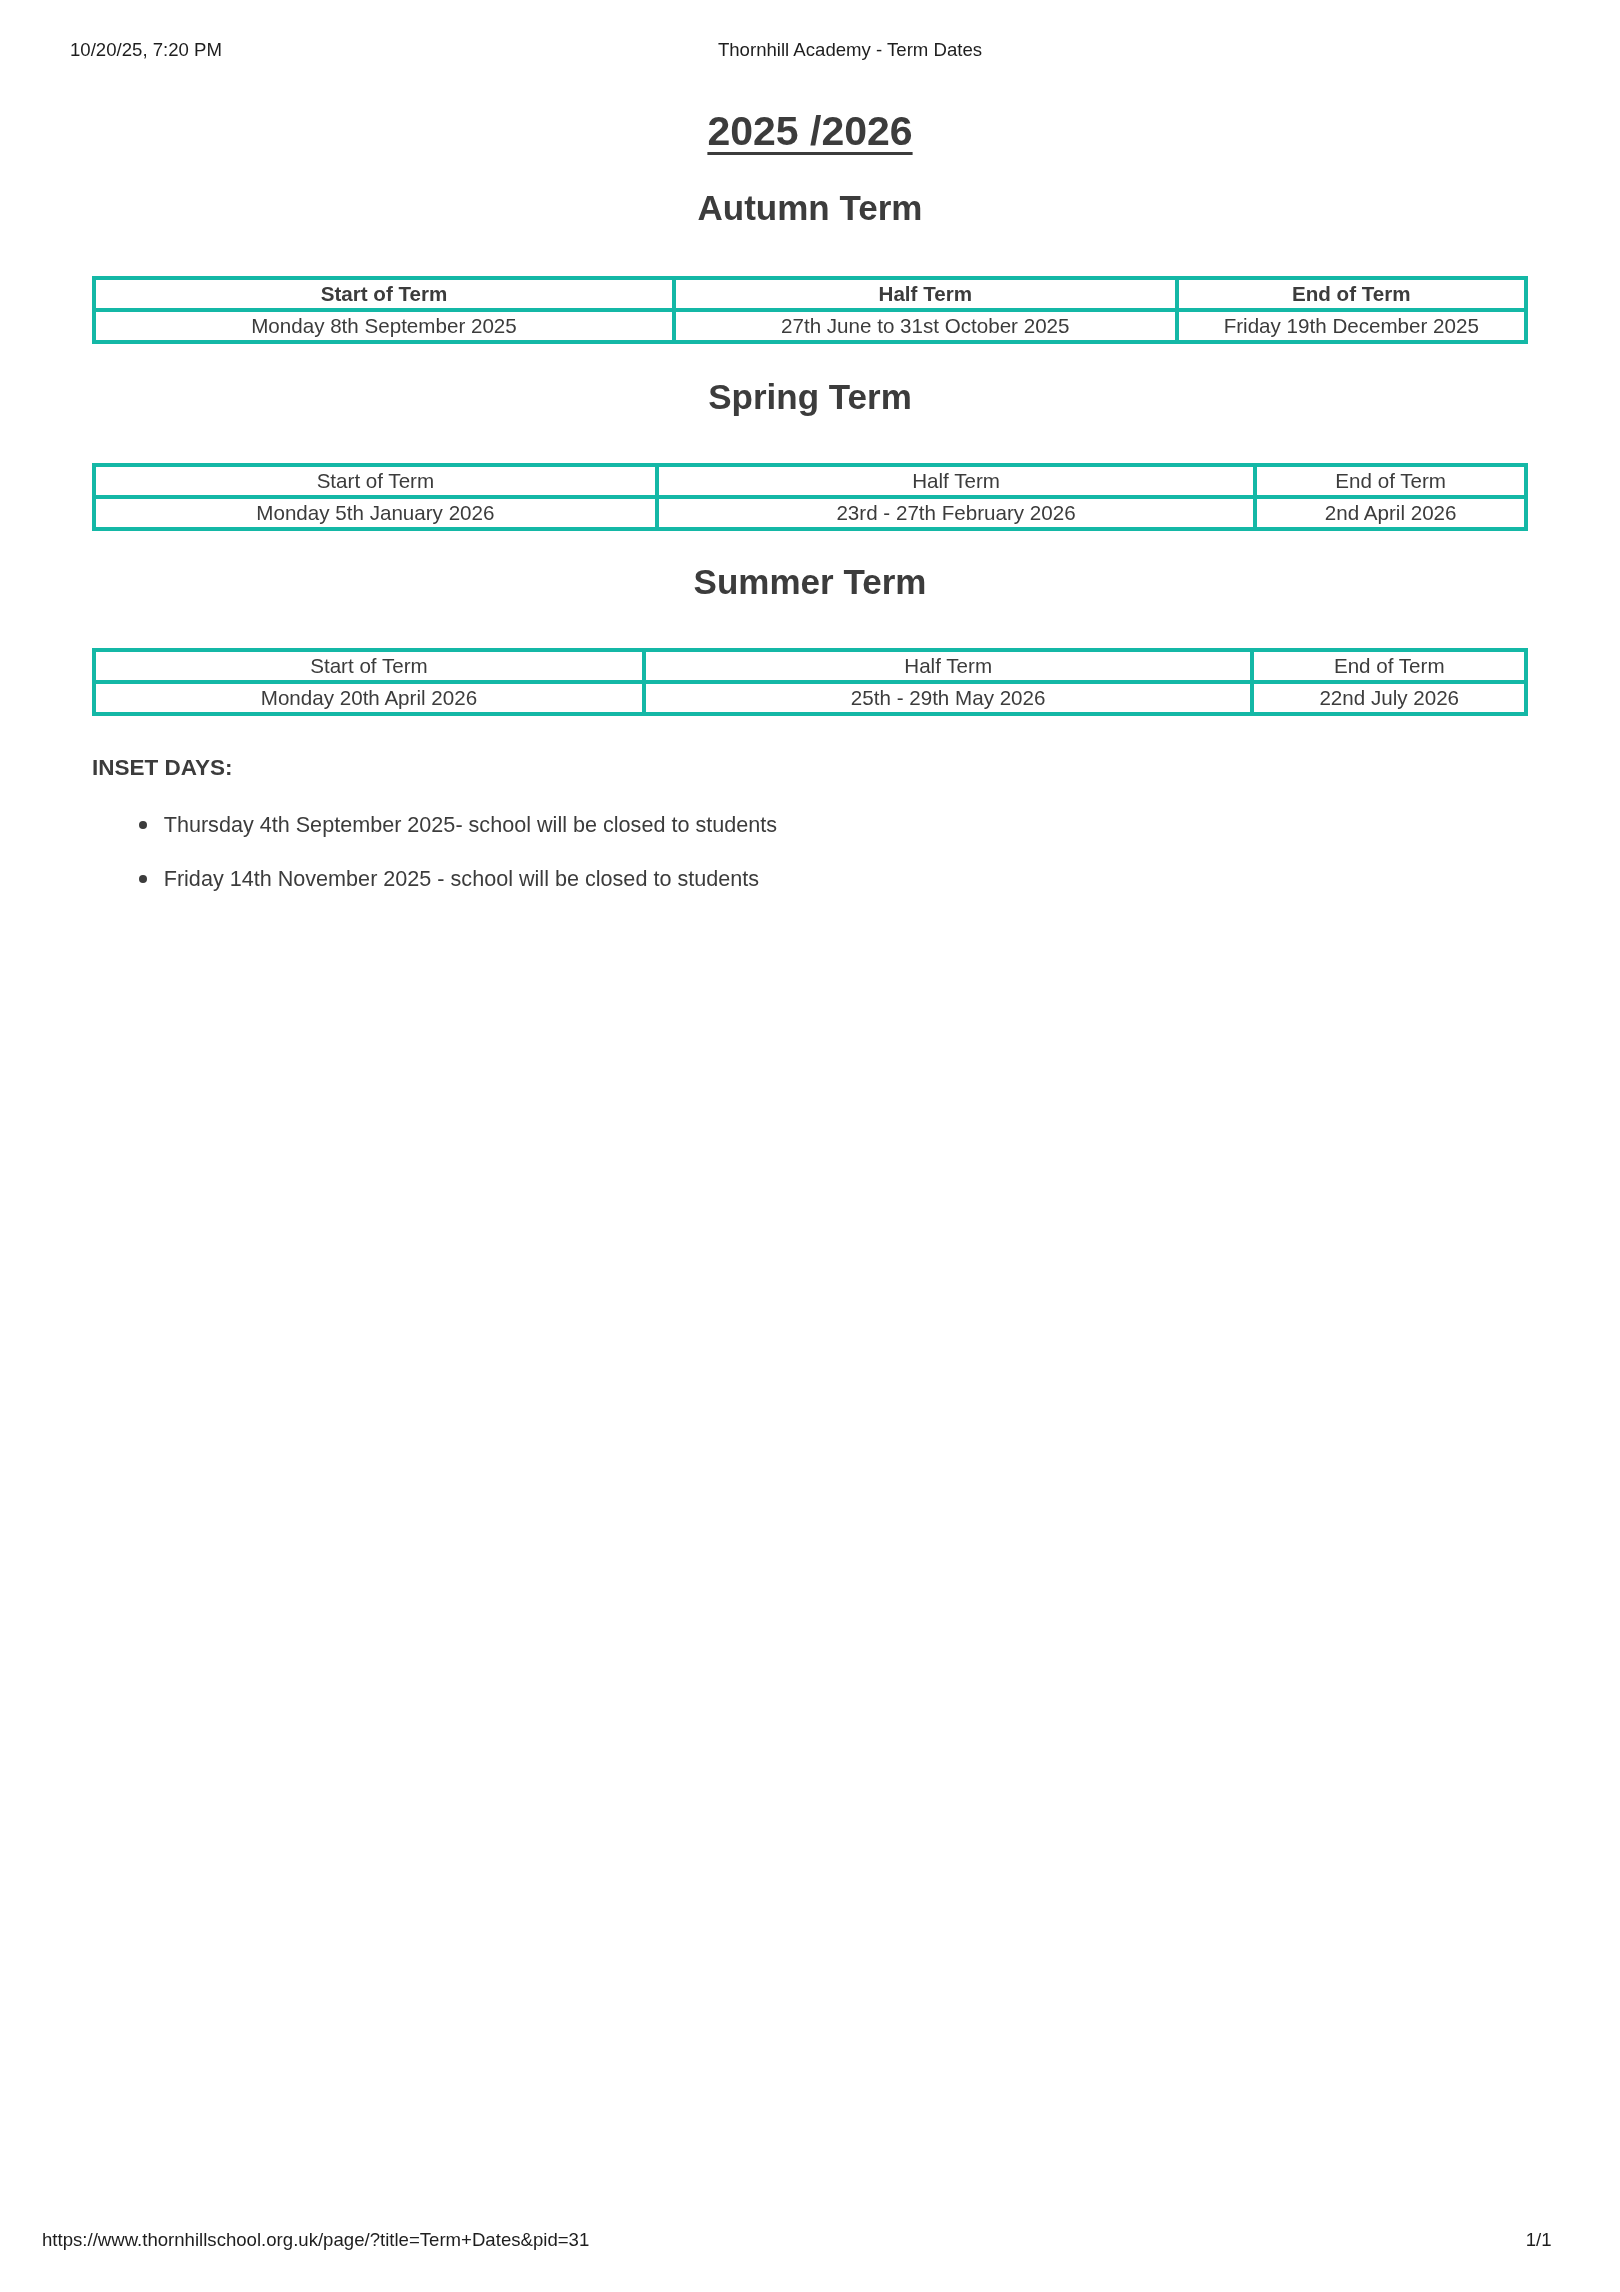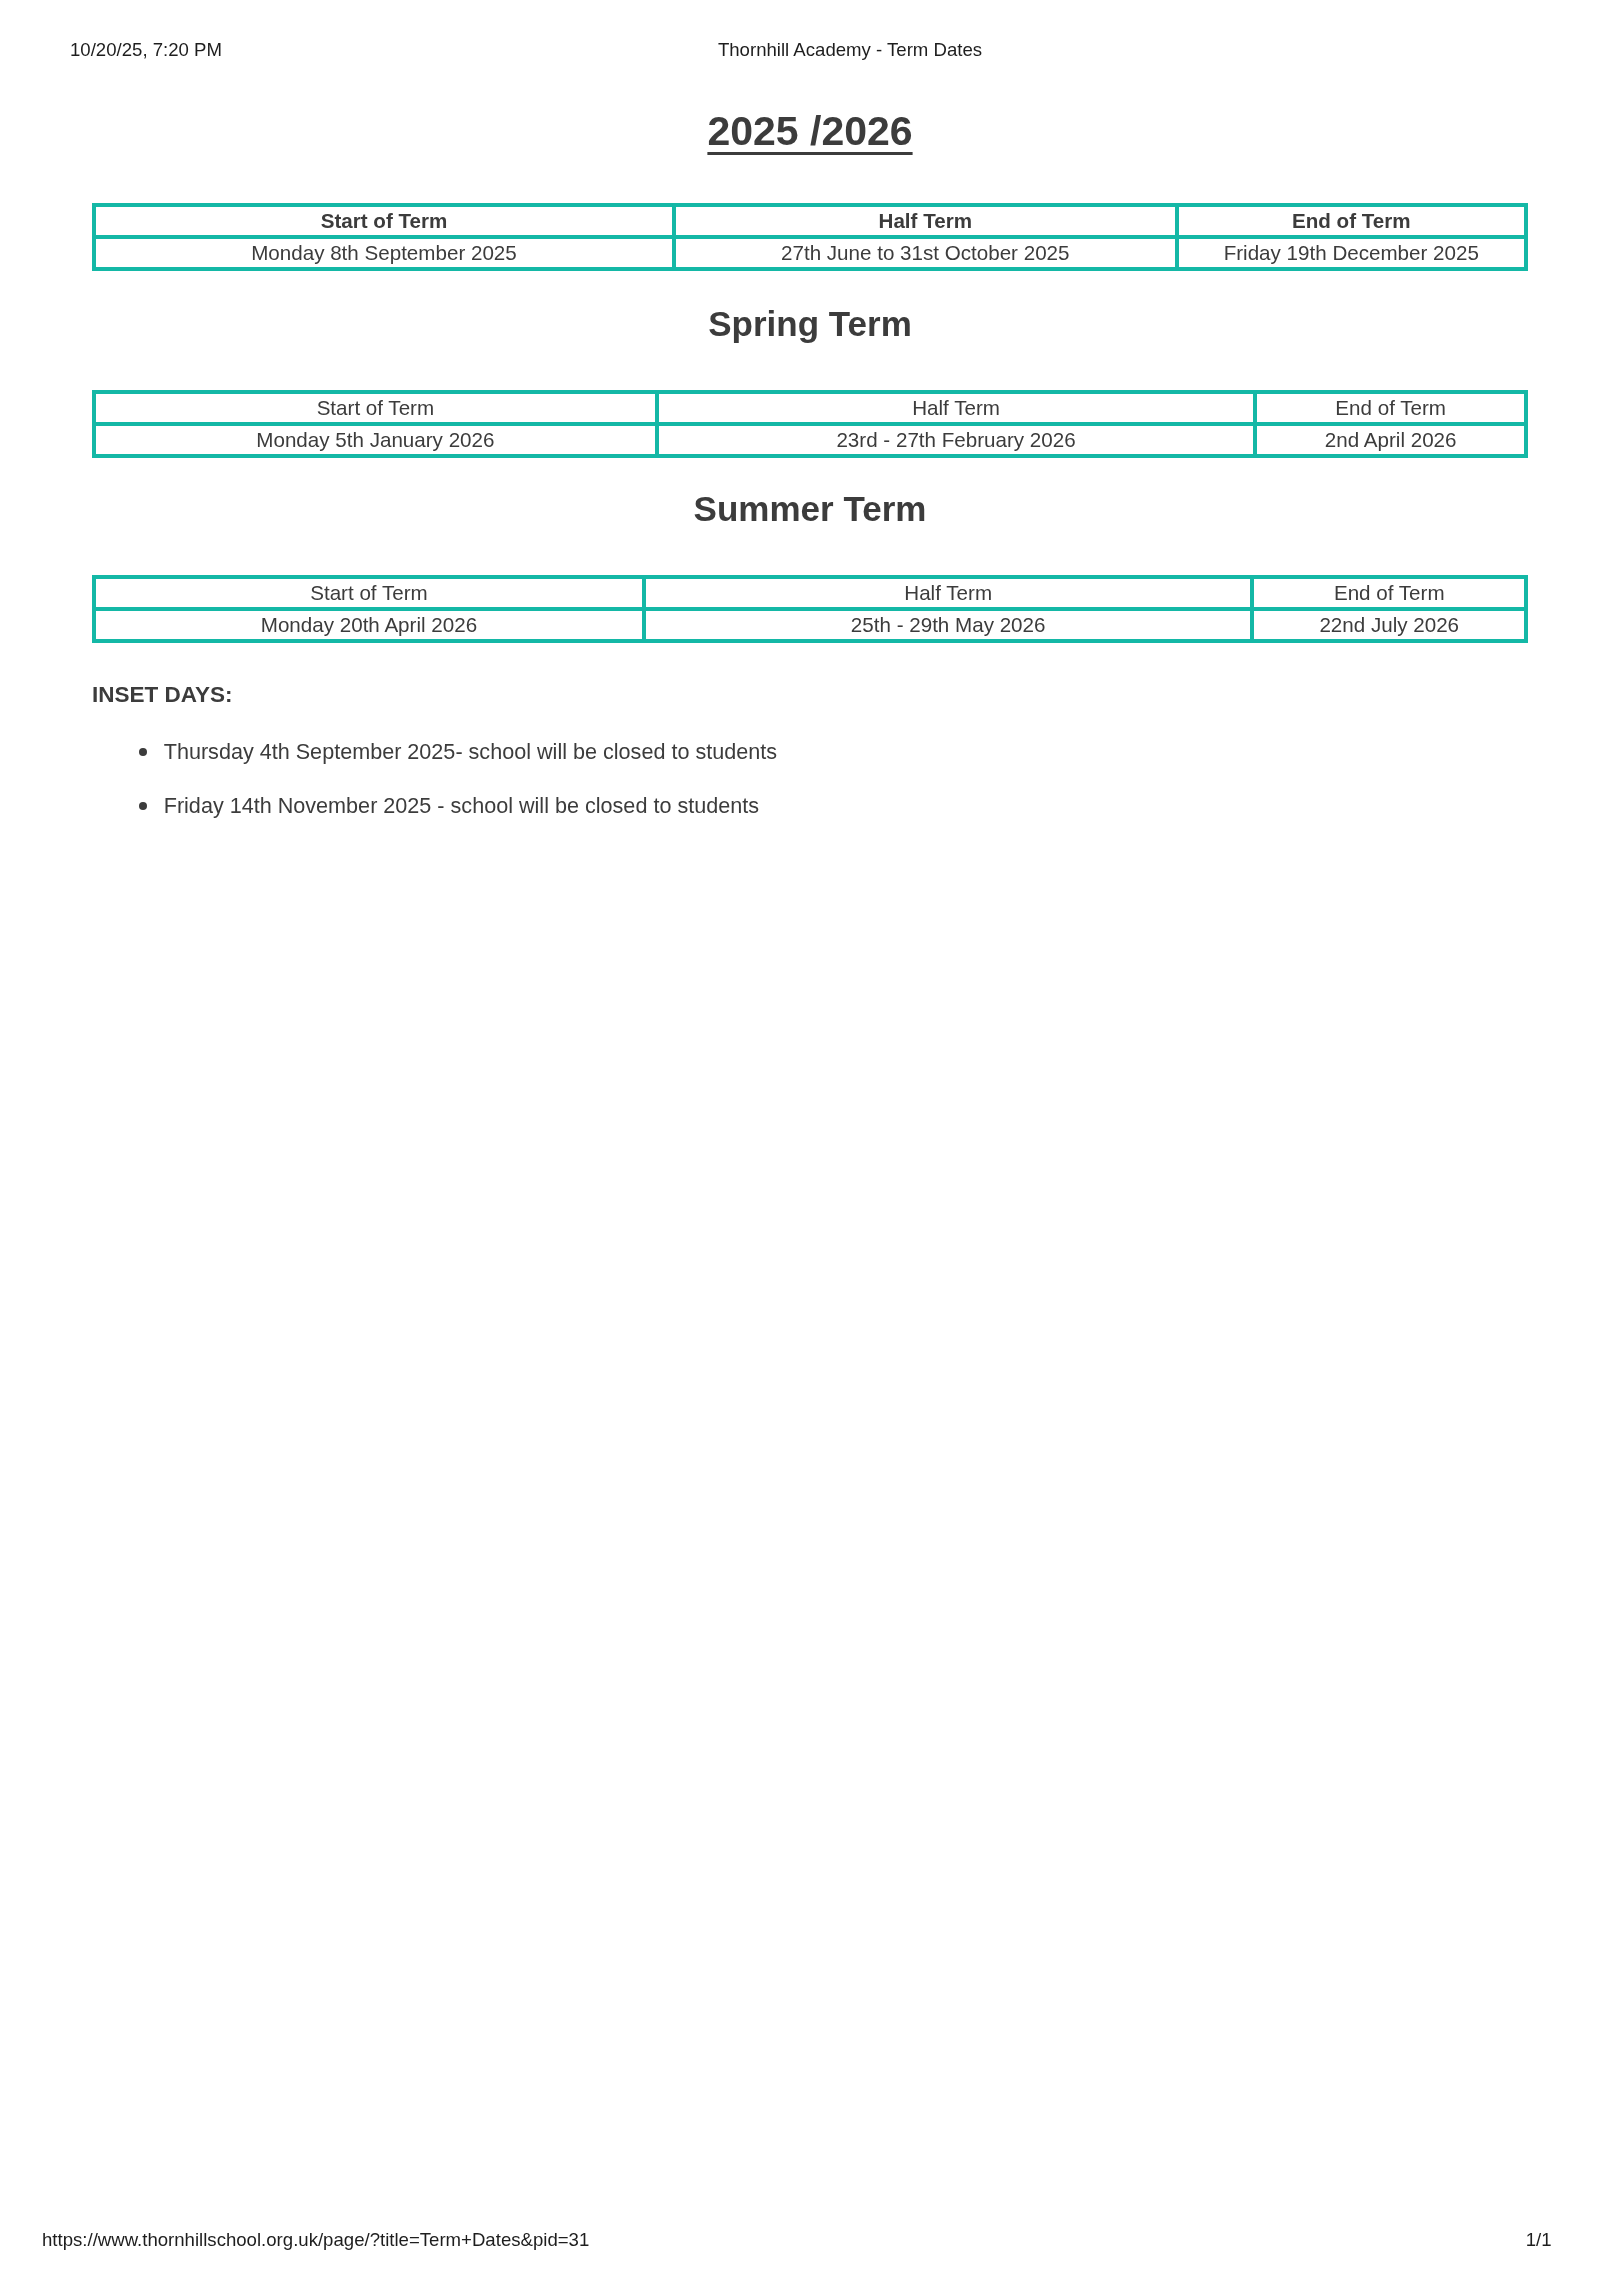--- a/index.html
+++ b/index.html
@@ -94,20 +94,21 @@
 
 <div class="print-header">
   <span class="ph-date">10/20/25, 7:20 PM</span>
   <span class="ph-title">Thornhill Academy - Term Dates</span>
 </div>
 
 <div class="content">
 
   <h1 class="doc-title">2025 /2026</h1>
 
+  <h2 class="term-heading h-autumn">Autumn Term</h2>
   <table class="term-table tbl-autumn">
     <tbody>
         <tr>
       <th class="c1 bold-head">Start of Term</th>
       <th class="c2 bold-head">Half Term</th>
       <th class="c3 bold-head">End of Term</th>
     </tr>
     <tr>
       <td class="c1">Monday 8th September 2025</td>
       <td class="c2">27th June to 31st October 2025</td>

